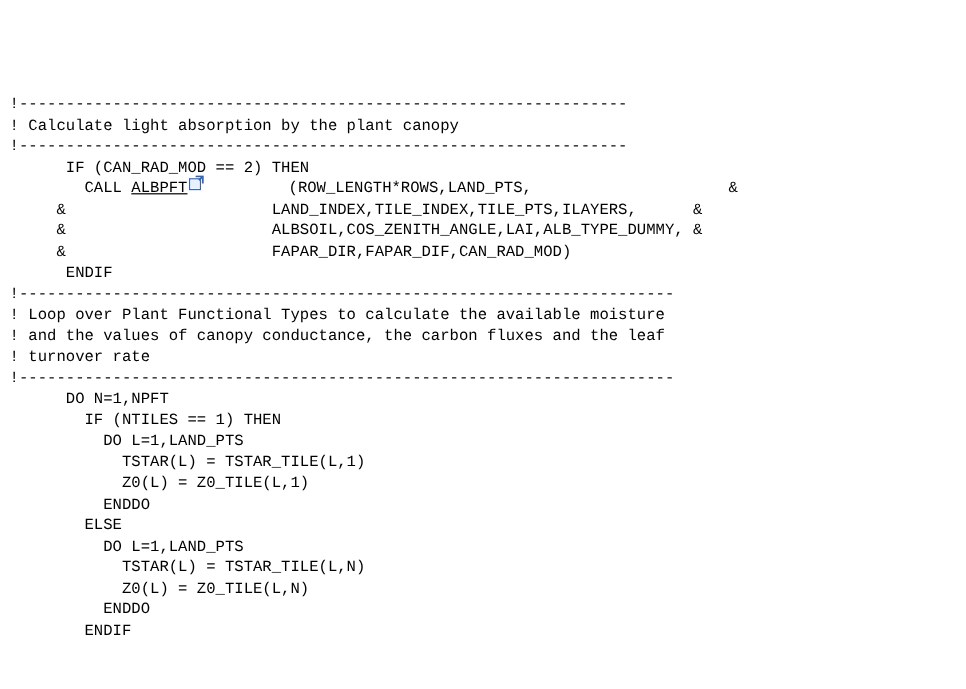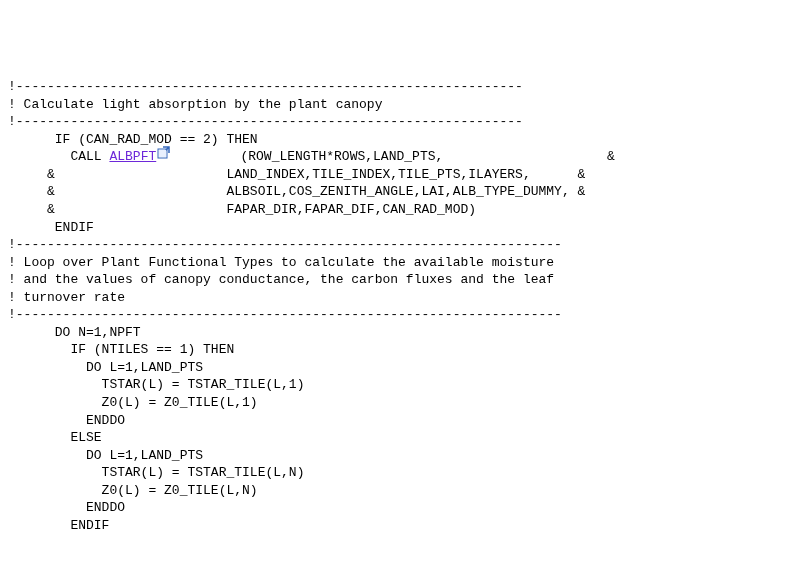--- a/index.html
+++ b/index.html
@@ -6,21 +6,21 @@
       margin: 0;
       padding: 8px;
       font-family: 'Courier New', monospace;
       font-size: 13px;
       line-height: 1.35;
       background: #ffffff;
       color: #000000;
       white-space: pre;
     }
     a {
-      color: #6d28d9;
+      color: #000000;
       text-decoration: underline;
     }
     .link-icon {
       display: inline-block;
       width: 13px;
       height: 13px;
       vertical-align: top;
       margin-left: 1px;
       position: relative;
       top: -2px;

